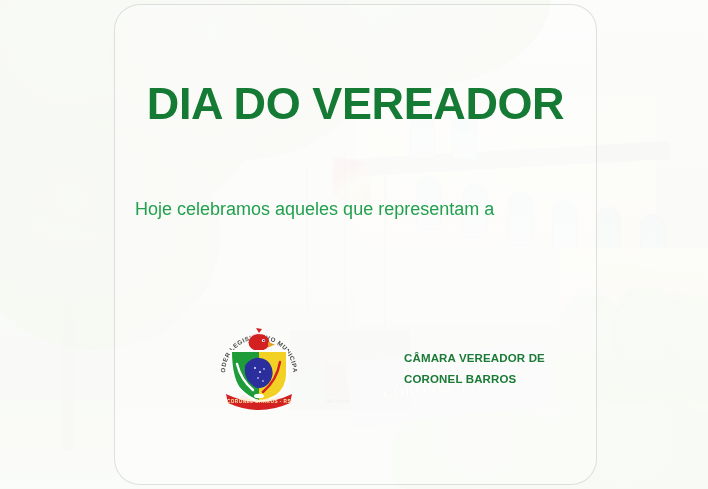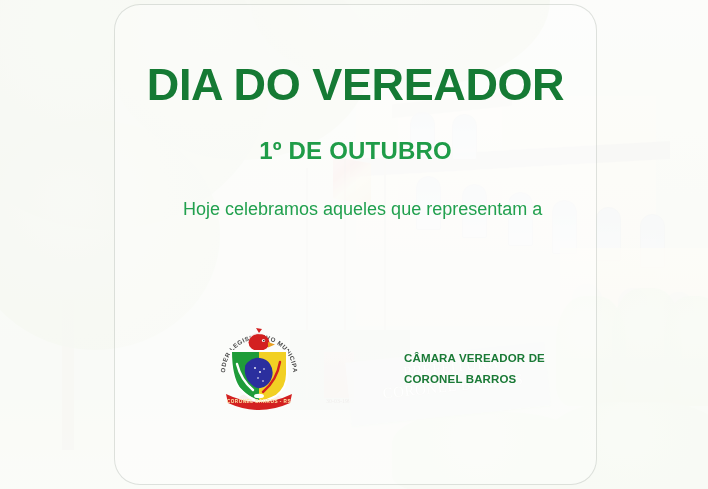--- a/index.html
+++ b/index.html
@@ -245,21 +245,21 @@
     left: 114px;
     top: 4px;
     width: 483px;
     height: 481px;
     box-sizing: border-box;
   }
 
   .title {
     position: absolute;
     left: 0;
-    top: 58px;
+    top: 77px;
     width: 483px;
     text-align: center;
     font-size: 45px;
     font-weight: bold;
     color: #157a34;
     letter-spacing: -0.4px;
     line-height: 1;
     white-space: nowrap;
   }
 
@@ -278,21 +278,20 @@
 
   .body-text {
     position: absolute;
     left: 21px;
     top: 192px;
     width: 442px;
     font-size: 18px;
     color: #21a04e;
     line-height: 1.55;
     text-align: left;
-    margin-left: 48px;
   }
   .body-text p { margin: 0; }
 
   
   .footer {
     position: absolute;
     left: 104px;
     top: 322px;
     width: 380px;
     height: 90px;
@@ -379,21 +378,20 @@
 
     <div class="bg-haze"></div>
   </div>
 
   <div class="card"></div>
 
   <div class="content">
 
     <div class="title">DIA DO VEREADOR</div>
 
-    <div class="subtitle">1º DE OUTUBRO</div>
 
     <div class="body-text">
       <p>Hoje celebramos aqueles que representam a</p>
     </div>
 
     <div class="footer">
 
       <div class="emblem">
         <svg viewBox="0 0 82 88" width="82" height="88" xmlns="http://www.w3.org/2000/svg">
           <defs>

